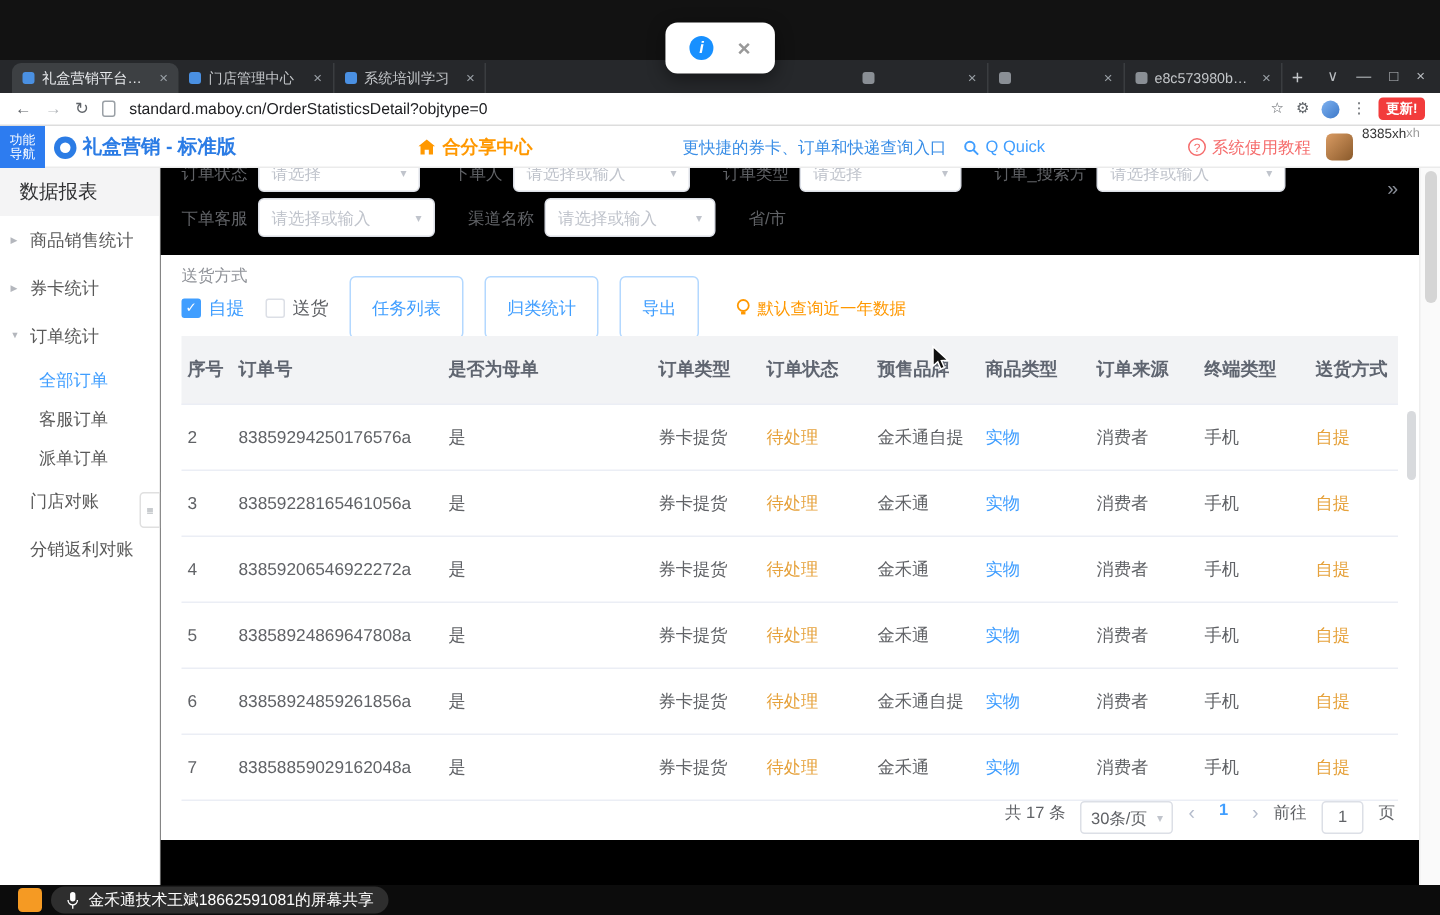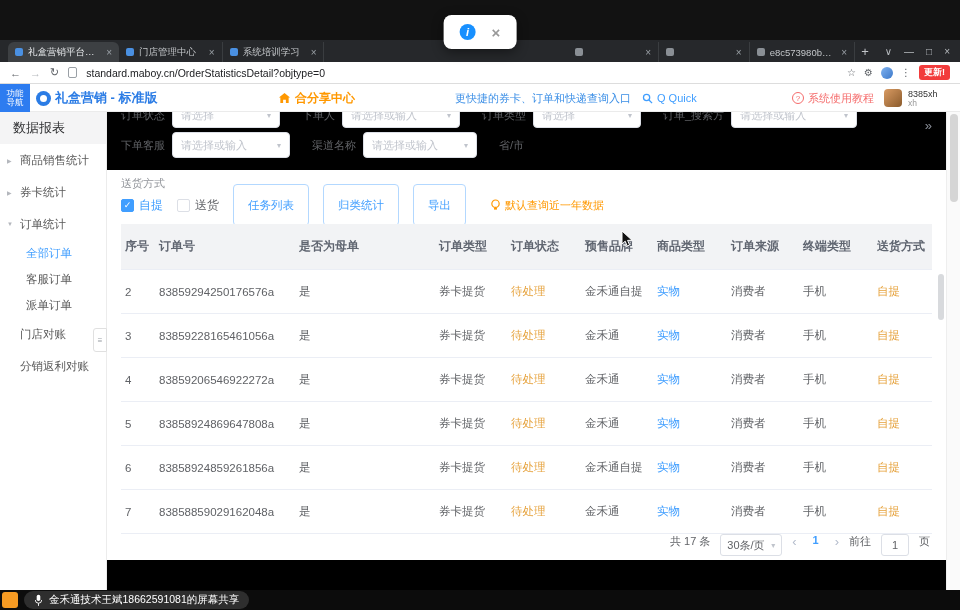--- a/index.html
+++ b/index.html
@@ -52,21 +52,21 @@
   .logo-ic{width:15px;height:15px;border-radius:50%;background:#2b7ce5;position:relative;flex:none}
   .logo-ic::after{content:"";position:absolute;left:4px;top:4px;width:7px;height:7px;border-radius:50%;background:#fff}
   .logo-tx{font-size:13px;font-weight:bold;color:#2b7ce5;white-space:nowrap}
   .share-tx{font-size:12px;font-weight:bold;color:#ff9800;white-space:nowrap}
   .entry-tx{font-size:11px;color:#3a8ee6;white-space:nowrap}
   .quick-tx{font-size:11px;color:#409eff;white-space:nowrap}
   .help-ic{width:12px;height:12px;border-radius:50%;border:1px solid #f56c6c;color:#f56c6c;
     font-size:8px;display:flex;align-items:center;justify-content:center}
   .tut-tx{font-size:11px;color:#f56c6c;white-space:nowrap}
   .user-avatar{width:18px;height:18px;border-radius:4px;background:linear-gradient(135deg,#d99b63,#8a5a2b)}
-  .user-name{flex-direction:column;align-items:flex-start!important;justify-content:center;gap:0}
+  .user-name{flex-direction:row;align-items:flex-start!important;justify-content:center;gap:0}
   .user-name .l1{font-size:9px;color:#333;line-height:10px}
   .user-name .l2{font-size:8.5px;color:#999;line-height:9px}
 
   
   .sidebar{position:absolute;top:112px;left:0;width:107px;height:478px;background:#fff;
     border-right:1px solid #ececec}
   .side-title{height:32px;display:flex;align-items:center;padding-left:13px;background:#f4f4f5;
     font-size:13px;font-weight:normal;color:#303133}
   .side-item{height:32px;display:flex;align-items:center;gap:5px;padding-left:7px;
     font-size:11.5px;color:#595959;cursor:pointer}
@@ -130,21 +130,21 @@
   .pgoto{width:28px;height:22px;border:1px solid #dcdfe6;border-radius:3px;text-align:center;
     font-size:11px;color:#606266;outline:none;font-family:inherit}
 
   
   .page-scroll{position:absolute;top:112px;right:0;width:14px;height:478px;background:#fafafa;
     border-left:1px solid #eee}
   .page-scroll-thumb{position:absolute;top:2px;left:3px;width:8px;height:88px;background:#d5d5d5;border-radius:4px}
 
   
   .share-bar{position:absolute;bottom:0;left:0;right:0;height:20px;background:#0c0c0c;
-    display:flex;align-items:center;gap:6px;padding-left:2px}
+    display:flex;align-items:center;gap:6px;padding-left:12px}
   .task-icon{width:16px;height:16px;border-radius:3px;background:#f59a23;flex:none}
   .share-pill{height:18px;background:#2e2e2e;border-radius:9px;display:flex;align-items:center;
     gap:6px;padding:0 10px}
   .share-text{color:#fff;font-size:10.5px;white-space:nowrap}
 
   .cursor{position:absolute;left:621px;top:230px;z-index:99}
 </style>
 </head>
 <body>
 

